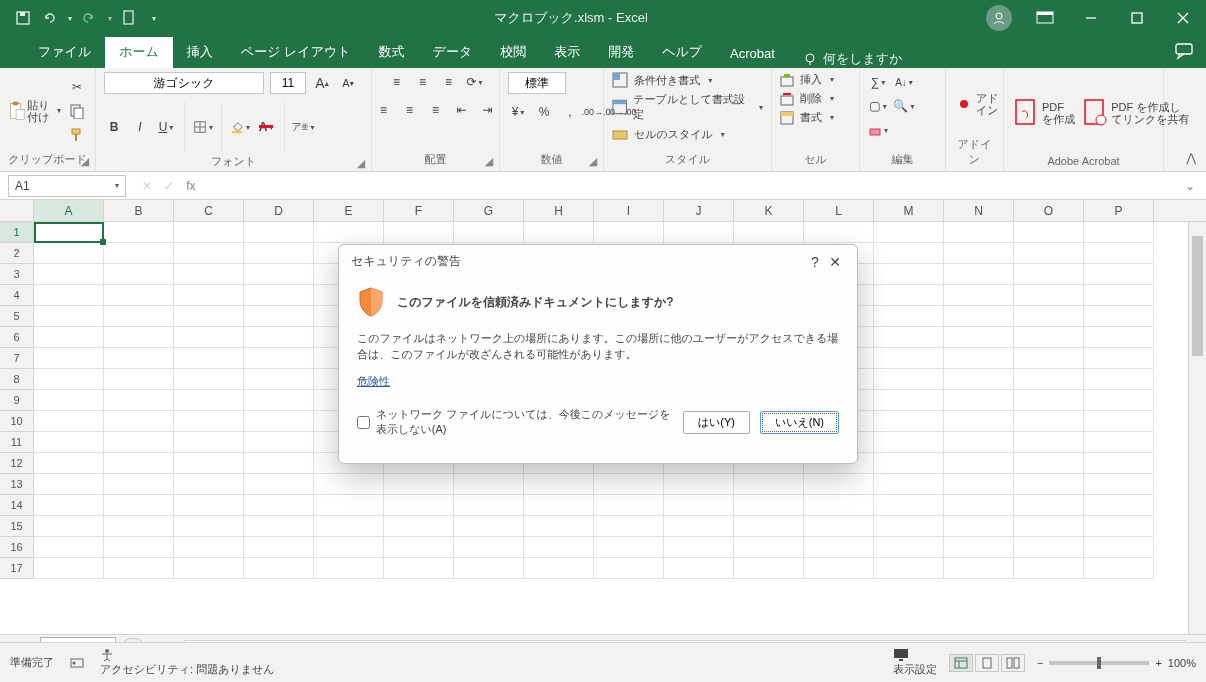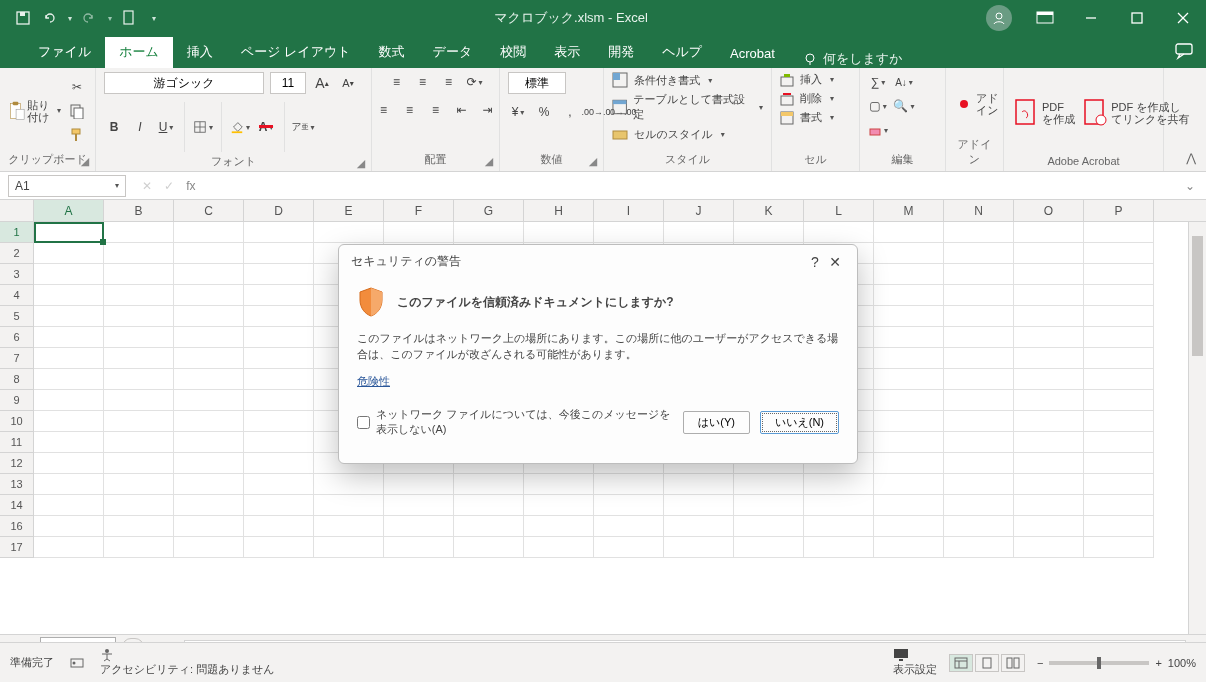--- a/index.html
+++ b/index.html
@@ -725,20 +725,39 @@
         <div class="cell"></div>
         <div class="cell"></div>
         <div class="cell"></div>
         <div class="cell"></div>
         <div class="cell"></div>
         <div class="cell"></div>
         <div class="cell"></div>
         <div class="cell"></div>
       </div>
       <div class="row-g">
+        <div class="rh">15</div>
+        <div class="cell"></div>
+        <div class="cell"></div>
+        <div class="cell"></div>
+        <div class="cell"></div>
+        <div class="cell"></div>
+        <div class="cell"></div>
+        <div class="cell"></div>
+        <div class="cell"></div>
+        <div class="cell"></div>
+        <div class="cell"></div>
+        <div class="cell"></div>
+        <div class="cell"></div>
+        <div class="cell"></div>
+        <div class="cell"></div>
+        <div class="cell"></div>
+        <div class="cell"></div>
+      </div>
+      <div class="row-g">
         <div class="rh">16</div>
         <div class="cell"></div>
         <div class="cell"></div>
         <div class="cell"></div>
         <div class="cell"></div>
         <div class="cell"></div>
         <div class="cell"></div>
         <div class="cell"></div>
         <div class="cell"></div>
         <div class="cell"></div>

